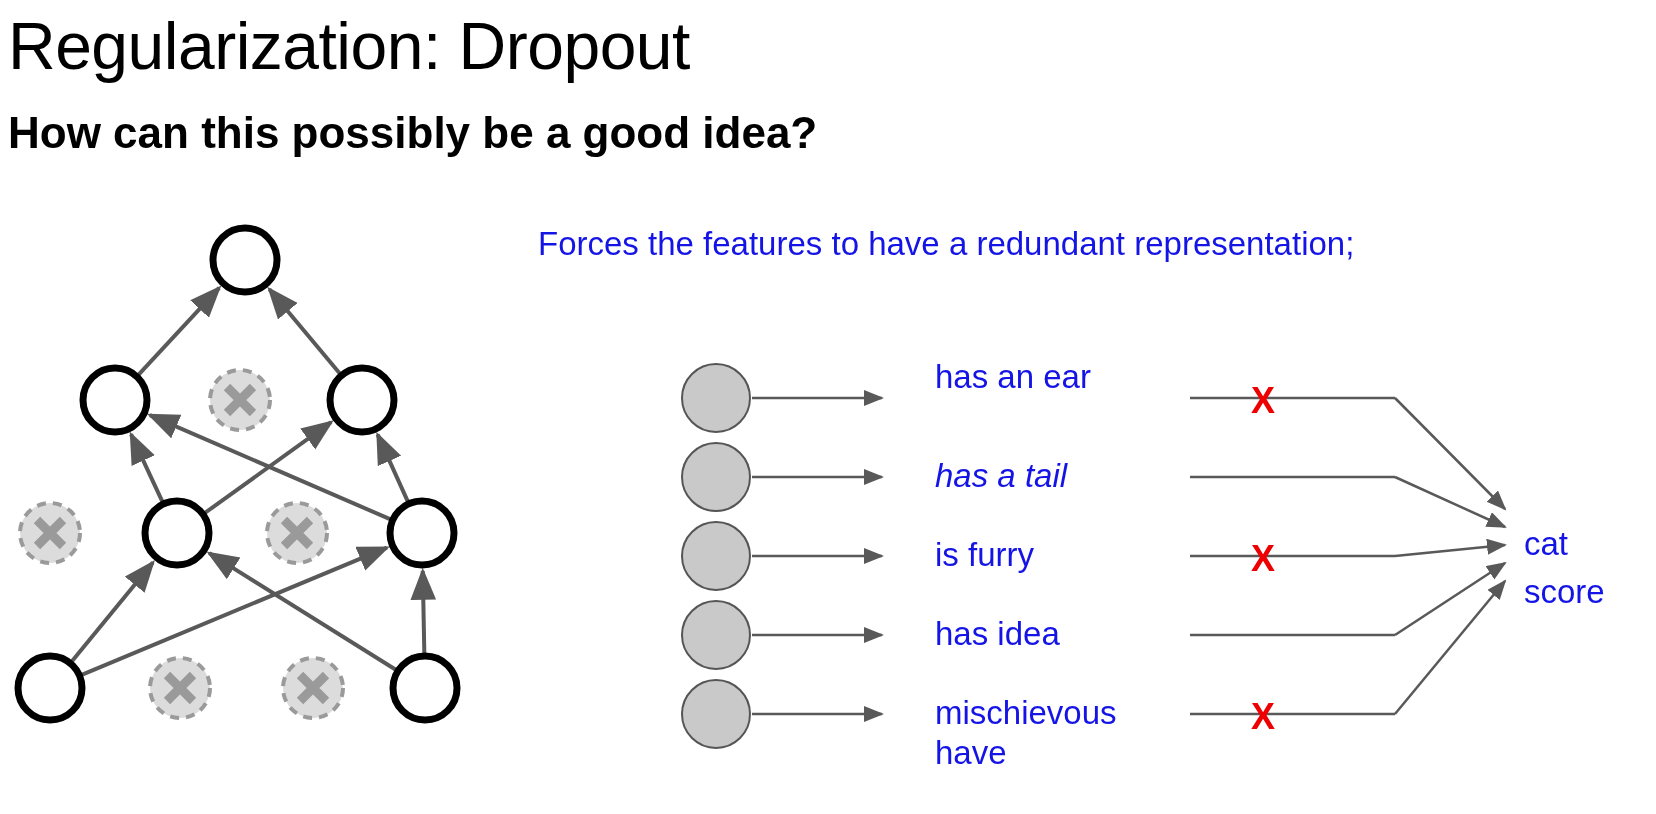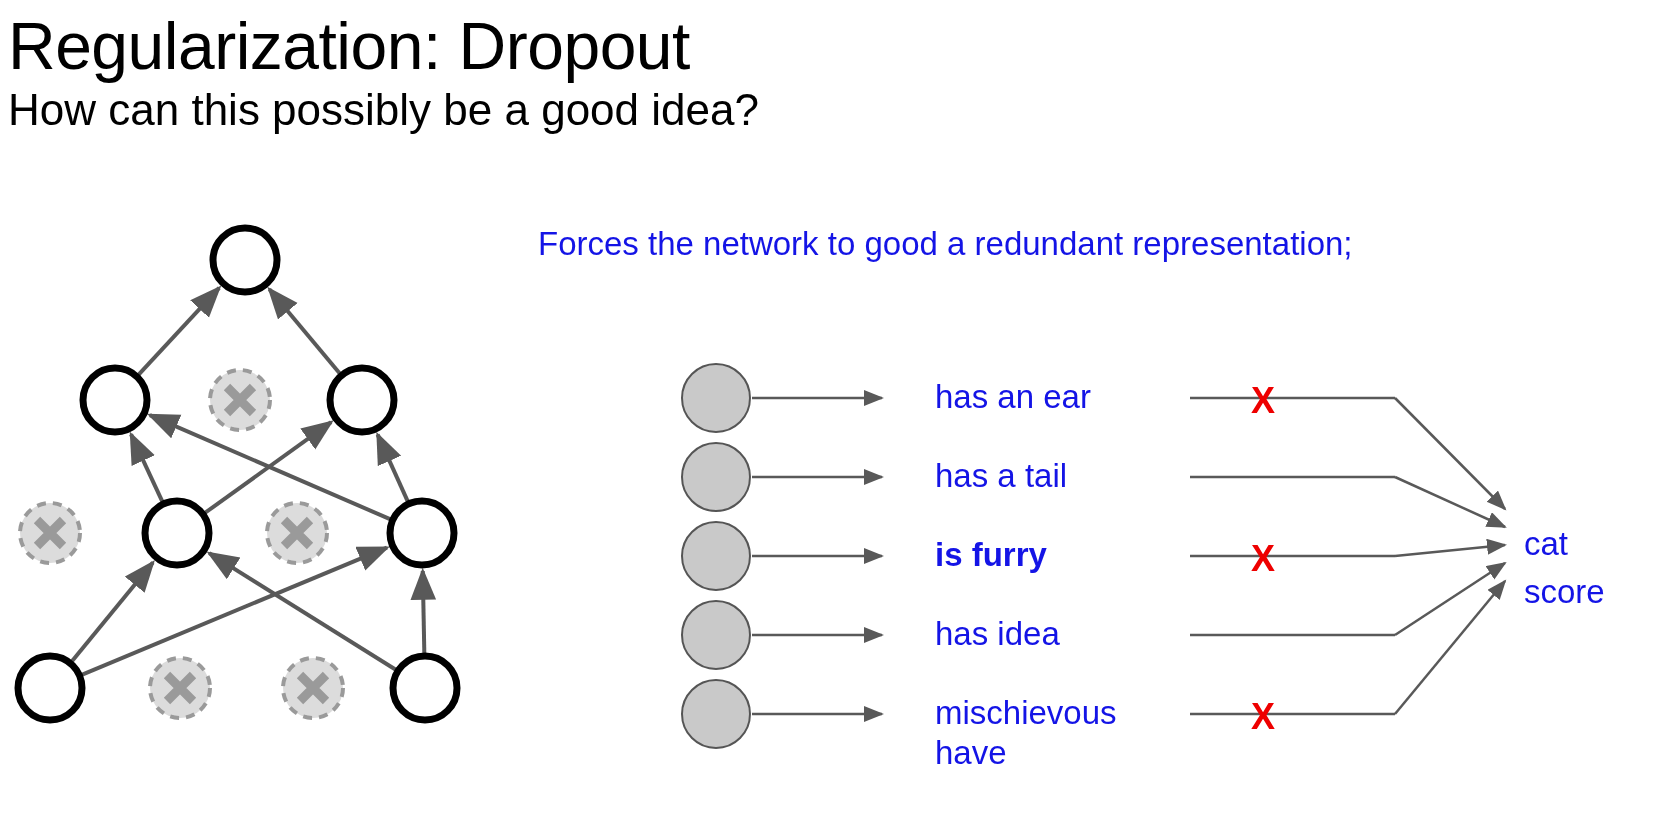--- a/index.html
+++ b/index.html
@@ -28,24 +28,24 @@
     font-size: 66px;
     line-height: 76px;
     font-weight: 400;
     color: #000000;
     white-space: nowrap;
     letter-spacing: -0.5px;
   }
   #subtitle {
     position: absolute;
     left: 8px;
-    top: 83px;
+    top: 106px;
     font-size: 44px;
     line-height: 54px;
-    font-weight: 400;
+    font-weight: 700;
     color: #000000;
     white-space: nowrap;
   }
   #net-svg {
     position: absolute;
     left: 0px;
     top: 200px;
   }
   #desc {
     position: absolute;
@@ -129,21 +129,21 @@
         <circle cx="50" cy="488" r="32" fill="#ffffff" stroke="#000000" stroke-width="7"></circle>
         <circle cx="180" cy="488" r="30" fill="#dcdcdc" stroke="#9a9a9a" stroke-width="4" stroke-dasharray="9 7"></circle>
         <path d="M167,475 L193,501 M193,475 L167,501" stroke="#9a9a9a" stroke-width="9" stroke-linecap="butt" fill="none"></path>
         <circle cx="313" cy="488" r="30" fill="#dcdcdc" stroke="#9a9a9a" stroke-width="4" stroke-dasharray="9 7"></circle>
         <path d="M300,475 L326,501 M326,475 L300,501" stroke="#9a9a9a" stroke-width="9" stroke-linecap="butt" fill="none"></path>
         <circle cx="425" cy="488" r="32" fill="#ffffff" stroke="#000000" stroke-width="7"></circle>
       </g>
   </svg>
 
   <div id="desc">
-    <div>Forces the network to good a redundant representation;</div>
+    <div>Forces the features to have a redundant representation;</div>
   </div>
 
   <svg id="feat-svg" width="1026" height="430" viewBox="0 0 1026 430">
     <defs>
       <marker id="ah2" markerWidth="9" markerHeight="9" refX="7.2" refY="3.2" orient="auto" markerUnits="strokeWidth">
         <path d="M0,0 L8,3.2 L0,6.4 z" fill="#595959"></path>
       </marker>
     </defs>
     <g id="feat-circles">
         <circle cx="86" cy="68" r="34" fill="#c9c9c9" stroke="#555555" stroke-width="2"></circle>
@@ -167,23 +167,23 @@
         <line x1="560" y1="226" x2="765" y2="226" stroke="#595959" stroke-width="2.5"></line>
         <line x1="765" y1="226" x2="875" y2="215" stroke="#595959" stroke-width="2.5" marker-end="url(#ah2)"></line>
         <line x1="560" y1="305" x2="765" y2="305" stroke="#595959" stroke-width="2.5"></line>
         <line x1="765" y1="305" x2="875" y2="233" stroke="#595959" stroke-width="2.5" marker-end="url(#ah2)"></line>
         <line x1="560" y1="384" x2="765" y2="384" stroke="#595959" stroke-width="2.5"></line>
         <line x1="765" y1="384" x2="875" y2="251" stroke="#595959" stroke-width="2.5" marker-end="url(#ah2)"></line>
       </g>
   </svg>
 
   <div id="feat-labels">
-      <div class="feat-label" style="top: 377px;">has an ear</div>
-      <div class="feat-label" style="top: 456px;">has a tail</div>
-      <div class="feat-label" style="top: 535px; font-weight: bold;">is furry</div>
+      <div class="feat-label" style="top: 357px;">has an ear</div>
+      <div class="feat-label" style="top: 456px; font-style: italic;">has a tail</div>
+      <div class="feat-label" style="top: 535px;">is furry</div>
       <div class="feat-label" style="top: 614px;">has idea</div>
       <div class="feat-label" style="top: 693px;">mischievous
 have</div>
     </div>
   <div id="feat-crosses">
       <div class="xmark" style="left: 1263px; top: 401px;">X</div>
       <div class="xmark" style="left: 1263px; top: 559px;">X</div>
       <div class="xmark" style="left: 1263px; top: 717px;">X</div>
     </div>
 

